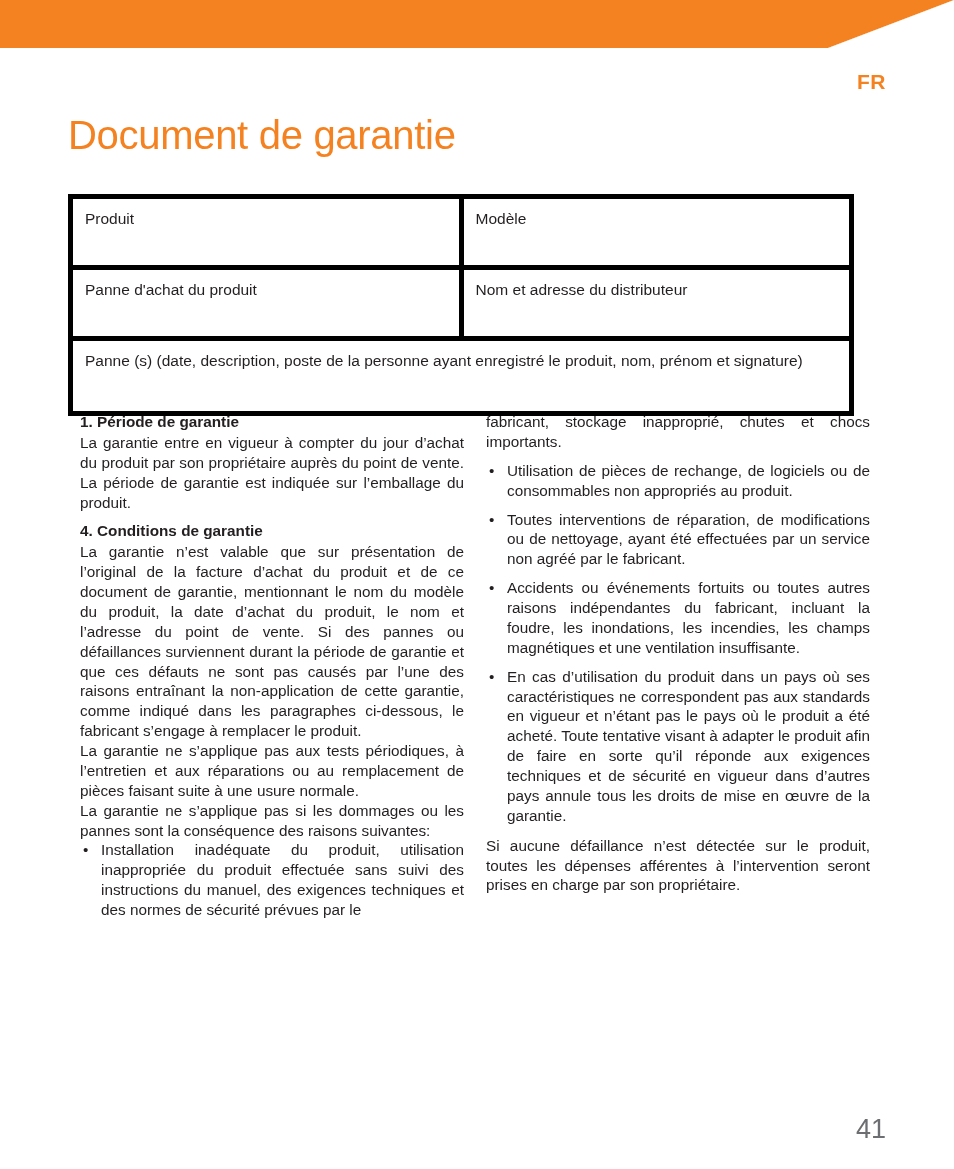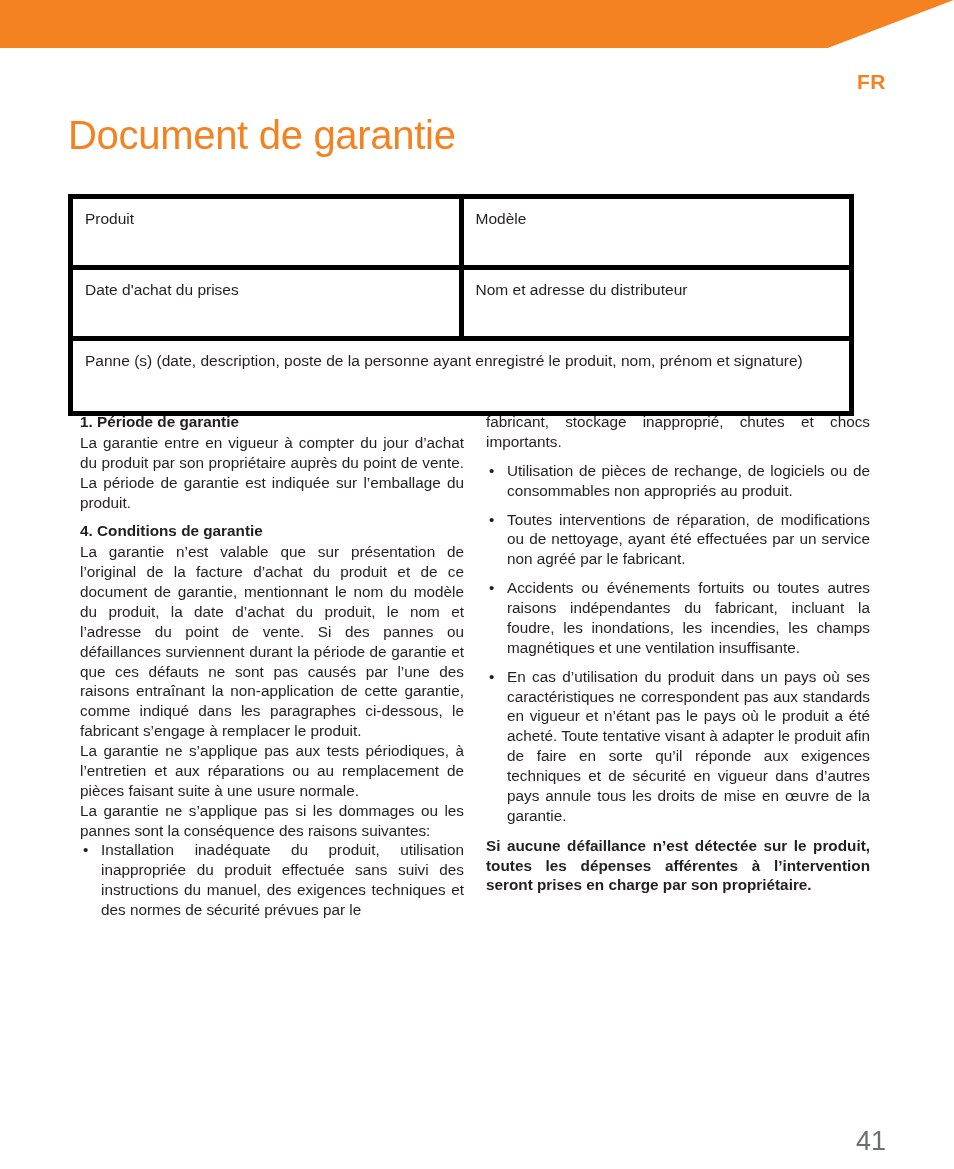--- a/index.html
+++ b/index.html
@@ -139,27 +139,26 @@
     position: absolute;
     left: 3px;
     top: 0;
     color: #231f20;
   }
   .right-col p.lead {
     margin-bottom: 9px;
   }
   .right-col p.closing {
     margin-top: 10px;
-    font-weight: bold;
   }
 
   
   .page-number {
     position: absolute;
-    bottom: 12px;
+    bottom: 24px;
     right: 68px;
     font-size: 27px;
     color: #6d6e71;
   }
 </style>
 </head>
 <body>
 
 <div class="top-banner">
   <div class="top-banner-notch"></div>
@@ -171,21 +170,21 @@
   <div class="doc-title">Document de garantie</div>
 </div>
 
 <table class="form-table">
   <tbody>
       <tr>
     <td class="cell-tall">Produit</td>
     <td class="cell-tall">Modèle</td>
   </tr>
   <tr>
-    <td class="cell-tall">Date d'achat du prises</td>
+    <td class="cell-tall">Panne d'achat du produit</td>
     <td class="cell-tall">Nom et adresse du distributeur</td>
   </tr>
   <tr>
     <td class="cell-wide-note" colspan="2">Panne (s) (date, description, poste de la personne ayant enregistré le produit, nom, prénom et signature)</td>
   </tr>
 </tbody>
   </table>
 
 <div class="body-cols">
 

